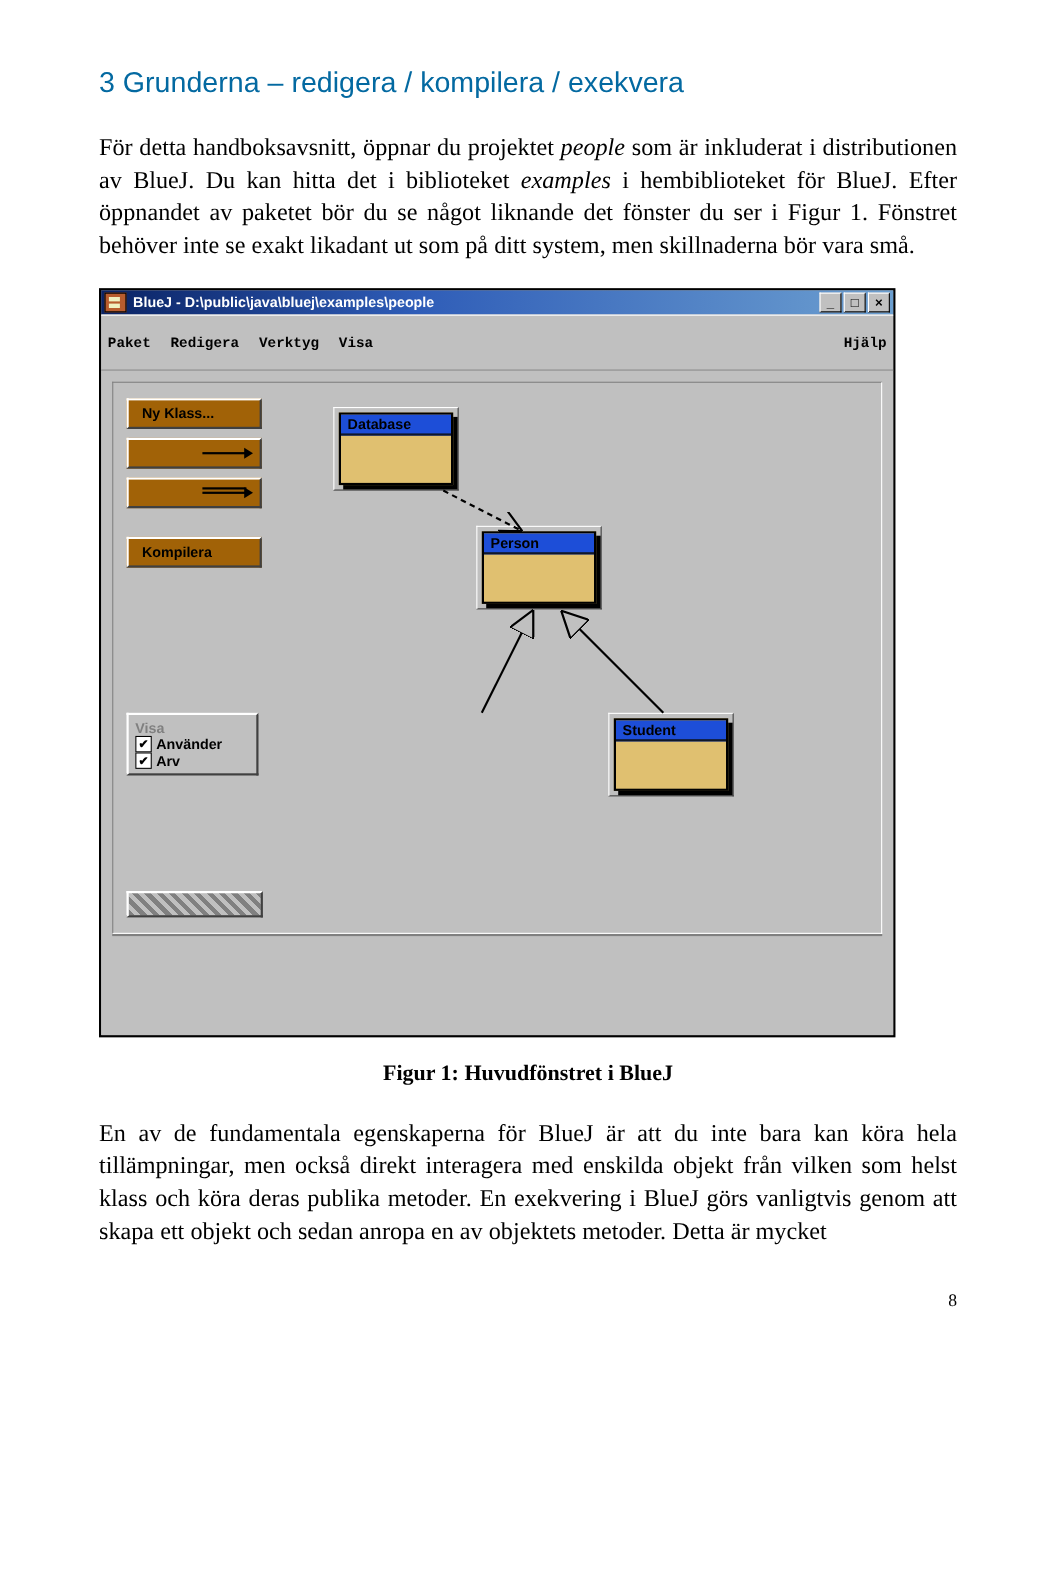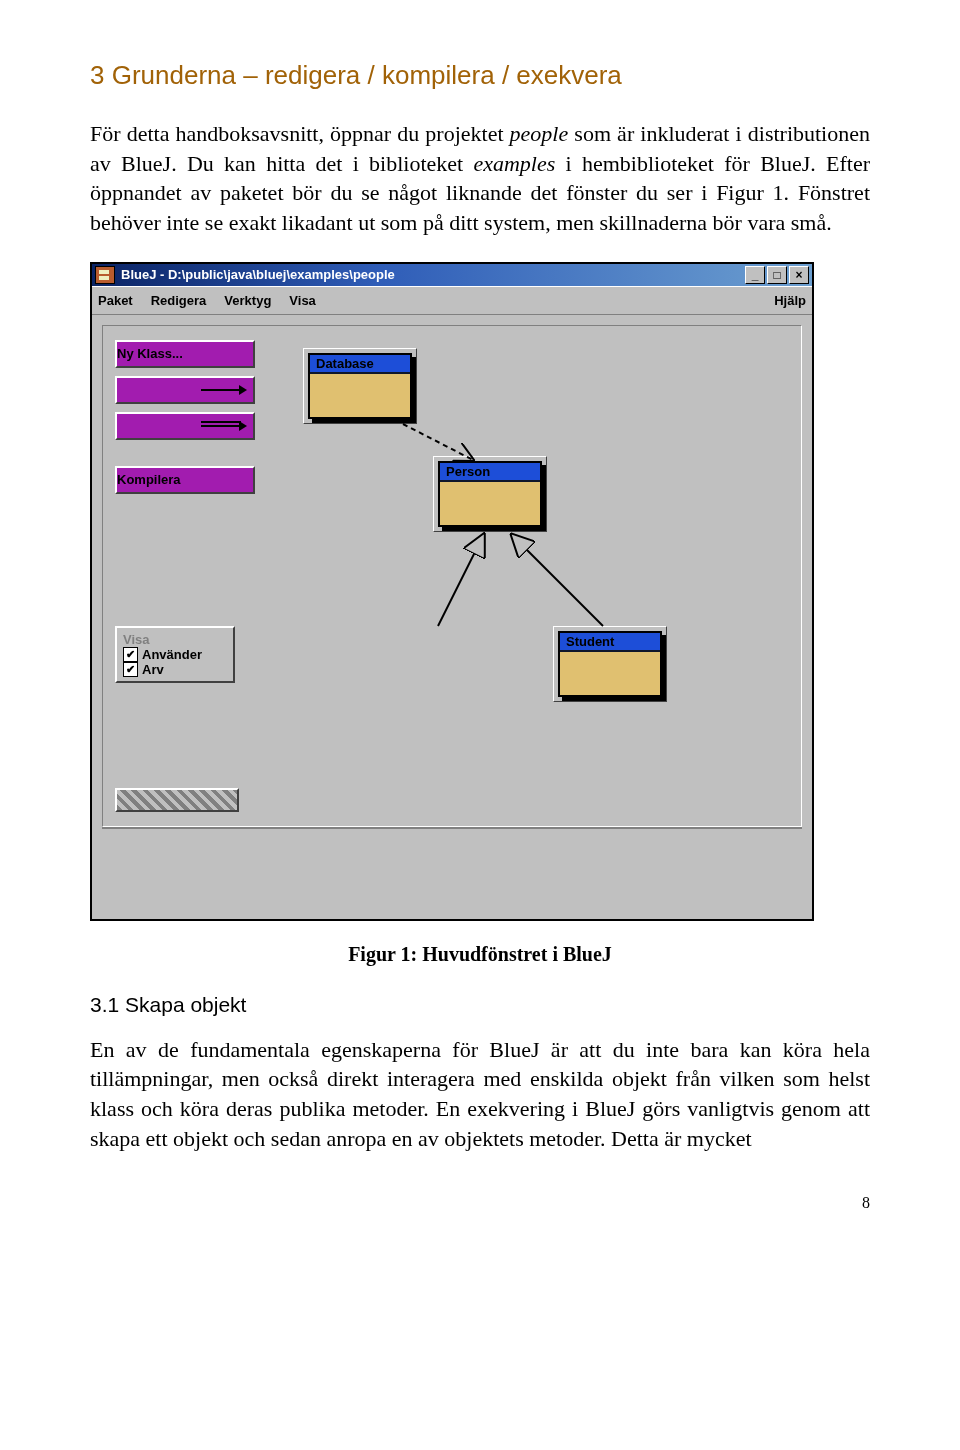--- a/index.html
+++ b/index.html
@@ -10,21 +10,21 @@
     width: 960px;
   }
   .page {
     padding: 60px 90px 40px 90px;
   }
   h2.section-title {
     font-family: Arial, Helvetica, sans-serif;
     font-size: 26px;
     font-weight: normal;
     margin: 0 0 28px 0;
-    color: #a16207;
+    color: #0369a1;
   }
   p.body-text {
     font-size: 22px;
     line-height: 1.35;
     margin: 0 0 10px 0;
     text-align: justify;
   }
   .italic { font-style: italic; }
 
   
@@ -66,24 +66,25 @@
     border-top: 1px solid #fff; border-left: 1px solid #fff;
     border-right: 1px solid #000; border-bottom: 1px solid #000;
     display: flex; align-items: center; justify-content: center;
     font-size: 12px; font-weight: bold; color: #000;
   }
 
   .menubar {
     background: #c0c0c0;
     border-top: 1px solid #fff;
     border-bottom: 1px solid #808080;
-    padding: 6px 6px;
+    padding: 17px 6px;
     display: flex;
     gap: 18px;
     font-weight: bold;
+    font-family: Liberation Mono, monospace;
   }
   .menubar .spacer { flex: 1; }
 
   .canvas-area {
     position: relative;
     background: #c0c0c0;
     padding: 10px;
   }
   .canvas-inner {
     position: relative;
@@ -91,26 +92,26 @@
     background: #c0c0c0;
     border-top: 1px solid #808080;
     border-left: 1px solid #808080;
     border-right: 1px solid #fff;
     border-bottom: 1px solid #fff;
   }
 
   
   .tool-btn {
     position: absolute;
-    width: 140px;
+    width: 123px;
     height: 28px;
-    background: #a21caf;
+    background: #a16207;
     border-top: 2px solid #fff; border-left: 2px solid #fff;
     border-right: 2px solid #404040; border-bottom: 2px solid #404040;
-    display: flex; align-items: center; padding-left: 0;
+    display: flex; align-items: center; padding-left: 12px;
     font-weight: bold;
     box-sizing: border-box;
   }
   .tool-btn.arrow::after {
     content: ""; position: absolute; right: 12px; top: 50%;
     width: 40px; height: 0;
     border-top: 2px solid #000;
     transform: translateY(-50%);
   }
   .tool-btn.arrow.double::before {
@@ -288,19 +289,18 @@
           <line x1="500" y1="300" x2="410" y2="210" stroke="#000" stroke-width="2" marker-end="url(#tri)"></line>
         </svg>
 
       </div>
       <div class="bottom-panel"></div>
     </div>
   </div>
 
   <div class="figure-caption">Figur 1: Huvudfönstret i BlueJ</div>
 
-  <h3 class="sub-title">3.1  Skapa objekt</h3>
 
   <p class="body-text">En av de fundamentala egenskaperna för BlueJ är att du inte bara kan köra hela tillämpningar, men också direkt interagera med enskilda objekt från vilken som helst klass och köra deras publika metoder. En exekvering i BlueJ görs vanligtvis genom att skapa ett objekt och sedan anropa en av objektets metoder. Detta är mycket</p>
 
   <div class="page-num">8</div>
 
 </div>
 
 </body></html>

